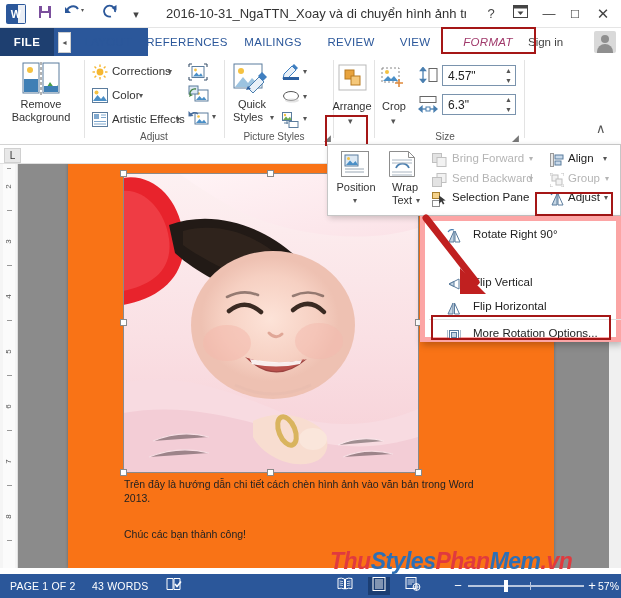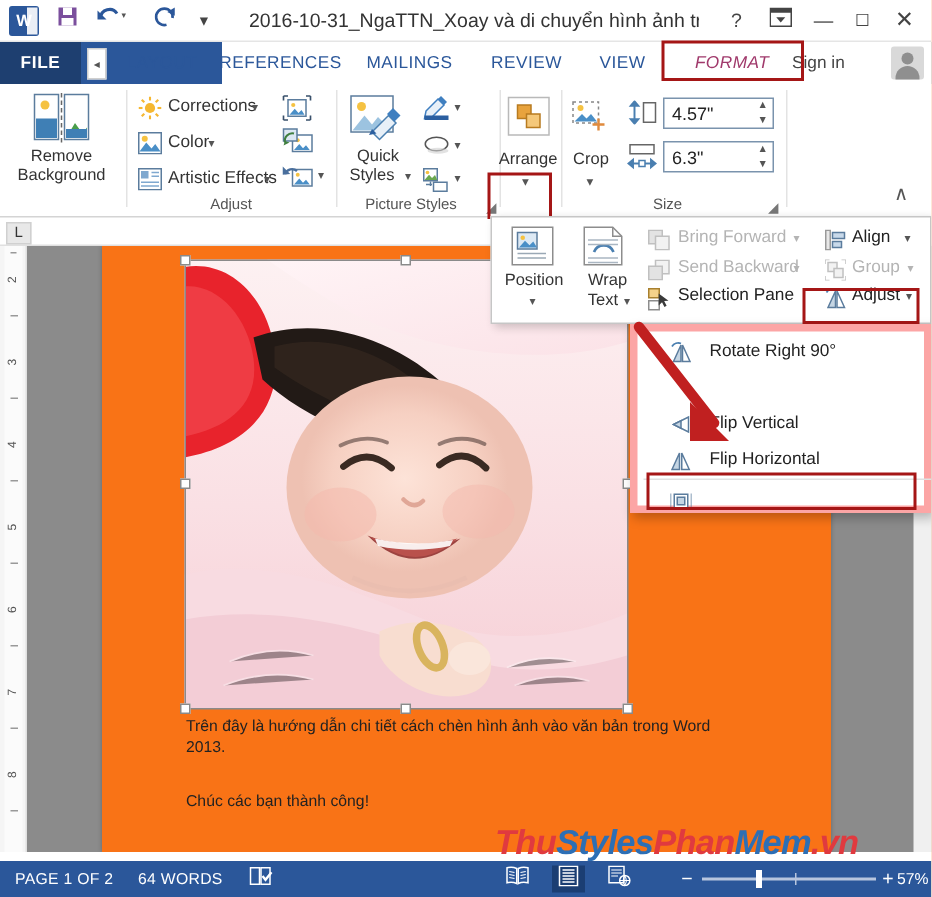--- a/index.html
+++ b/index.html
@@ -815,36 +815,37 @@
       <span style="position:absolute;left:22px;top:5px;">
         <svg width="14" height="14" viewBox="0 0 14 14">
           <rect x="2.5" y="2.5" width="9" height="9" fill="#fff" stroke="#5b7c9d"></rect>
           <rect x="4.5" y="4.5" width="5" height="5" fill="#c5d5e3" stroke="#5b7c9d"></rect>
           <g stroke="#5b7c9d">
               <line x1="0" y1="2" x2="0" y2="12"></line>
               <line x1="14" y1="2" x2="14" y2="12"></line>
             </g>
         </svg>
       </span>
+      <span class="mtxt" style="text-decoration:underline;text-decoration-color:#999;">More Rotation Options...</span>
     </div>
   </div>
   <div class="red-box" style="left:431px;top:315px;width:180px;height:25px;"></div>
 
   <svg class="arrow-svg" width="110" height="100" viewBox="0 0 110 100">
     <path d="M6 6 L56 70" stroke="#c02020" stroke-width="7" stroke-linecap="round"></path>
     <path d="M40 56 L66 82 L40 82 Z" fill="#c02020"></path>
   </svg>
 
   <div class="watermark">
     <span class="wm-r">Thu</span><span class="wm-b">Styles</span><span class="wm-r">Phan</span><span class="wm-b">Mem</span><span class="wm-r">.vn</span>
   </div>
 
   <div class="statusbar">
     <div class="sb-text" style="left:10px;">PAGE 1 OF 2</div>
-    <div class="sb-text" style="left:92px;">64 WORDS</div>
+    <div class="sb-text" style="left:92px;">43 WORDS</div>
     <div class="sb-icon" style="left:163px;">
       <svg width="16" height="14" viewBox="0 0 16 14">
         <path d="M1 1.5 h6 v11 h-6 z" fill="none" stroke="#fff"></path>
         <path d="M8 1.5 h6 v11 h-6 z" fill="none" stroke="#fff"></path>
         <path d="M9 7 l2 2.5 l4 -5" stroke="#fff" stroke-width="1.6" fill="none"></path>
       </svg>
     </div>
 
     <div class="sb-icon" style="left:334px;">
       <svg width="16" height="14" viewBox="0 0 16 14">

